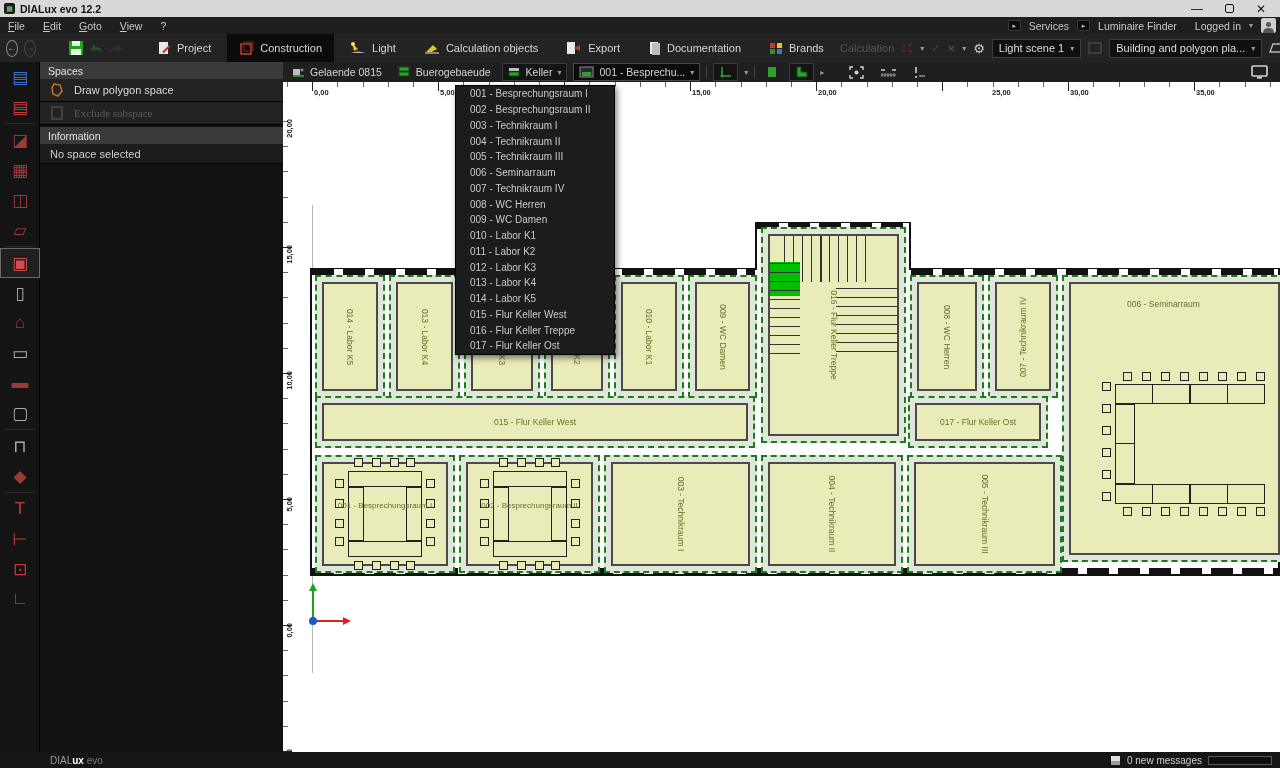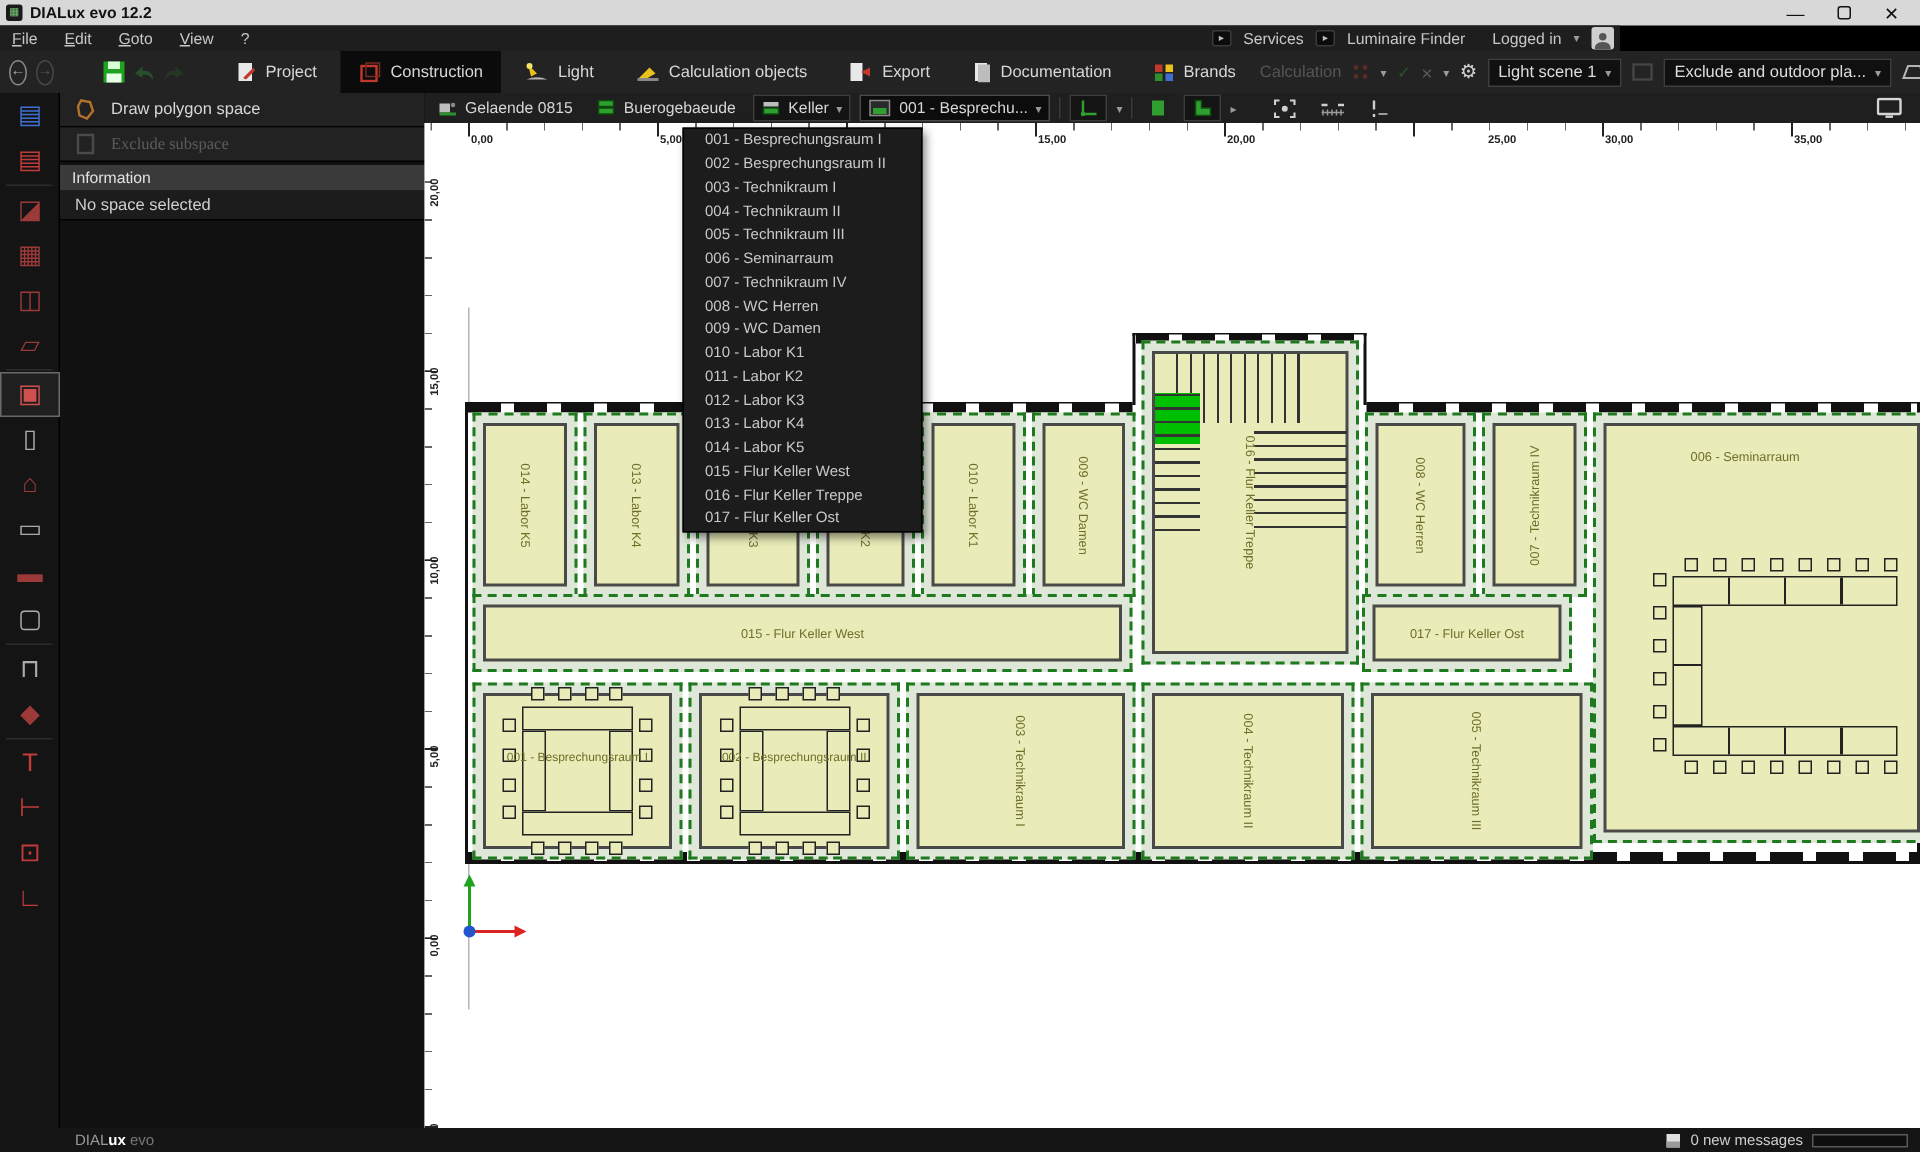--- a/index.html
+++ b/index.html
@@ -9,21 +9,21 @@
   
   .titlebar { position:absolute; left:0; top:0; width:1280px; height:17px; background:#d8d8d8;
     display:flex; align-items:center; padding:0 4px; color:#111; }
   .titlebar .appicon { width:11px; height:11px; background:#1a1a1a; border-radius:2px; margin-right:5px;
     color:#7fd37f; font-size:7px; line-height:11px; text-align:center; }
   .titlebar .title { font-weight:bold; font-size:10.5px; }
   .wbtns { margin-left:auto; display:flex; gap:22px; padding-right:10px; align-items:center; }
   .wbtn { color:#111; font-size:12px; line-height:12px; cursor:default; }
   .wbtn.max { width:9px; height:9px; border:1.5px solid #111; border-radius:2px; }
 
-  .menubar { position:absolute; left:0; top:17px; width:1080px; height:17px; background:#1e1e1e;
+  .menubar { position:absolute; left:0; top:17px; width:1280px; height:17px; background:#1e1e1e;
     display:flex; align-items:center; gap:18px; padding-left:8px; color:#c7c7c7; font-size:10.5px; }
   .menu-item::first-letter { text-decoration:underline; }
   .menubar .right { margin-left:auto; display:flex; align-items:center; gap:8px; padding-right:4px; }
   .mini-app { width:13px; height:11px; background:#0c0c0c; border:1px solid #3a3a3a; border-radius:2px;
     color:#bbb; font-size:7px; text-align:center; line-height:9px; }
   .avatar { width:15px; height:15px; background:#cfcfcf; border-radius:2px; display:flex; align-items:flex-end; justify-content:center; }
 
   
   .toolbar { position:absolute; left:0; top:34px; width:1280px; height:28px; background:#232323;
     display:flex; align-items:center; padding:0 6px; gap:4px; }
@@ -238,21 +238,21 @@
     <span class="selbox">
       <span>Light scene 1</span>
         <span class="chev">▾</span>
     </span>
     <span class="dimicon">
       <svg width="14" height="12" viewBox="0 0 14 12">
           <rect x="1" y="1" width="12" height="10" fill="none" stroke="#888" stroke-width="1.5"></rect>
         </svg>
     </span>
     <span class="selbox">
-      <span>Exclude and outdoor pla...</span>
+      <span>Building and polygon pla...</span>
         <span class="chev">▾</span>
     </span>
     <span>
       <svg width="16" height="10" viewBox="0 0 16 10">
           <path d="M4 1 L12 1 L15 9 L1 9 Z" fill="none" stroke="#b5b5b5" stroke-width="1.4"></path>
         </svg>
     </span>
 
   </span>
 </div>
@@ -355,20 +355,21 @@
     <div class="sideitem" style="color: rgb(171, 171, 171);">⊓</div>
     <div class="sideitem" style="color: rgb(156, 58, 58);">◆</div>
     <div class="sidesep"></div>
     <div class="sideitem" style="color: rgb(194, 59, 59);">T</div>
     <div class="sideitem" style="color: rgb(194, 59, 59);">⊢</div>
     <div class="sideitem" style="color: rgb(194, 59, 59);">⊡</div>
     <div class="sideitem" style="color: rgb(194, 59, 59);">∟</div>
   </div>
 
 <div class="panel">
+  <div class="phead">Spaces</div>
   <div class="prow">
     <svg width="14" height="16" viewBox="0 0 14 16">
         <path d="M4 2 L10 3 L12 9 L8 14 L3 12 L2 6 Z" fill="none" stroke="#b5722a" stroke-width="1.6"></path>
       </svg>
     <span>Draw polygon space</span>
   </div>
   <div class="prow disabled">
     <svg width="14" height="16" viewBox="0 0 14 16">
         <rect x="2" y="2" width="10" height="12" fill="none" stroke="#4a4a4a" stroke-width="1.6"></rect>
       </svg>

